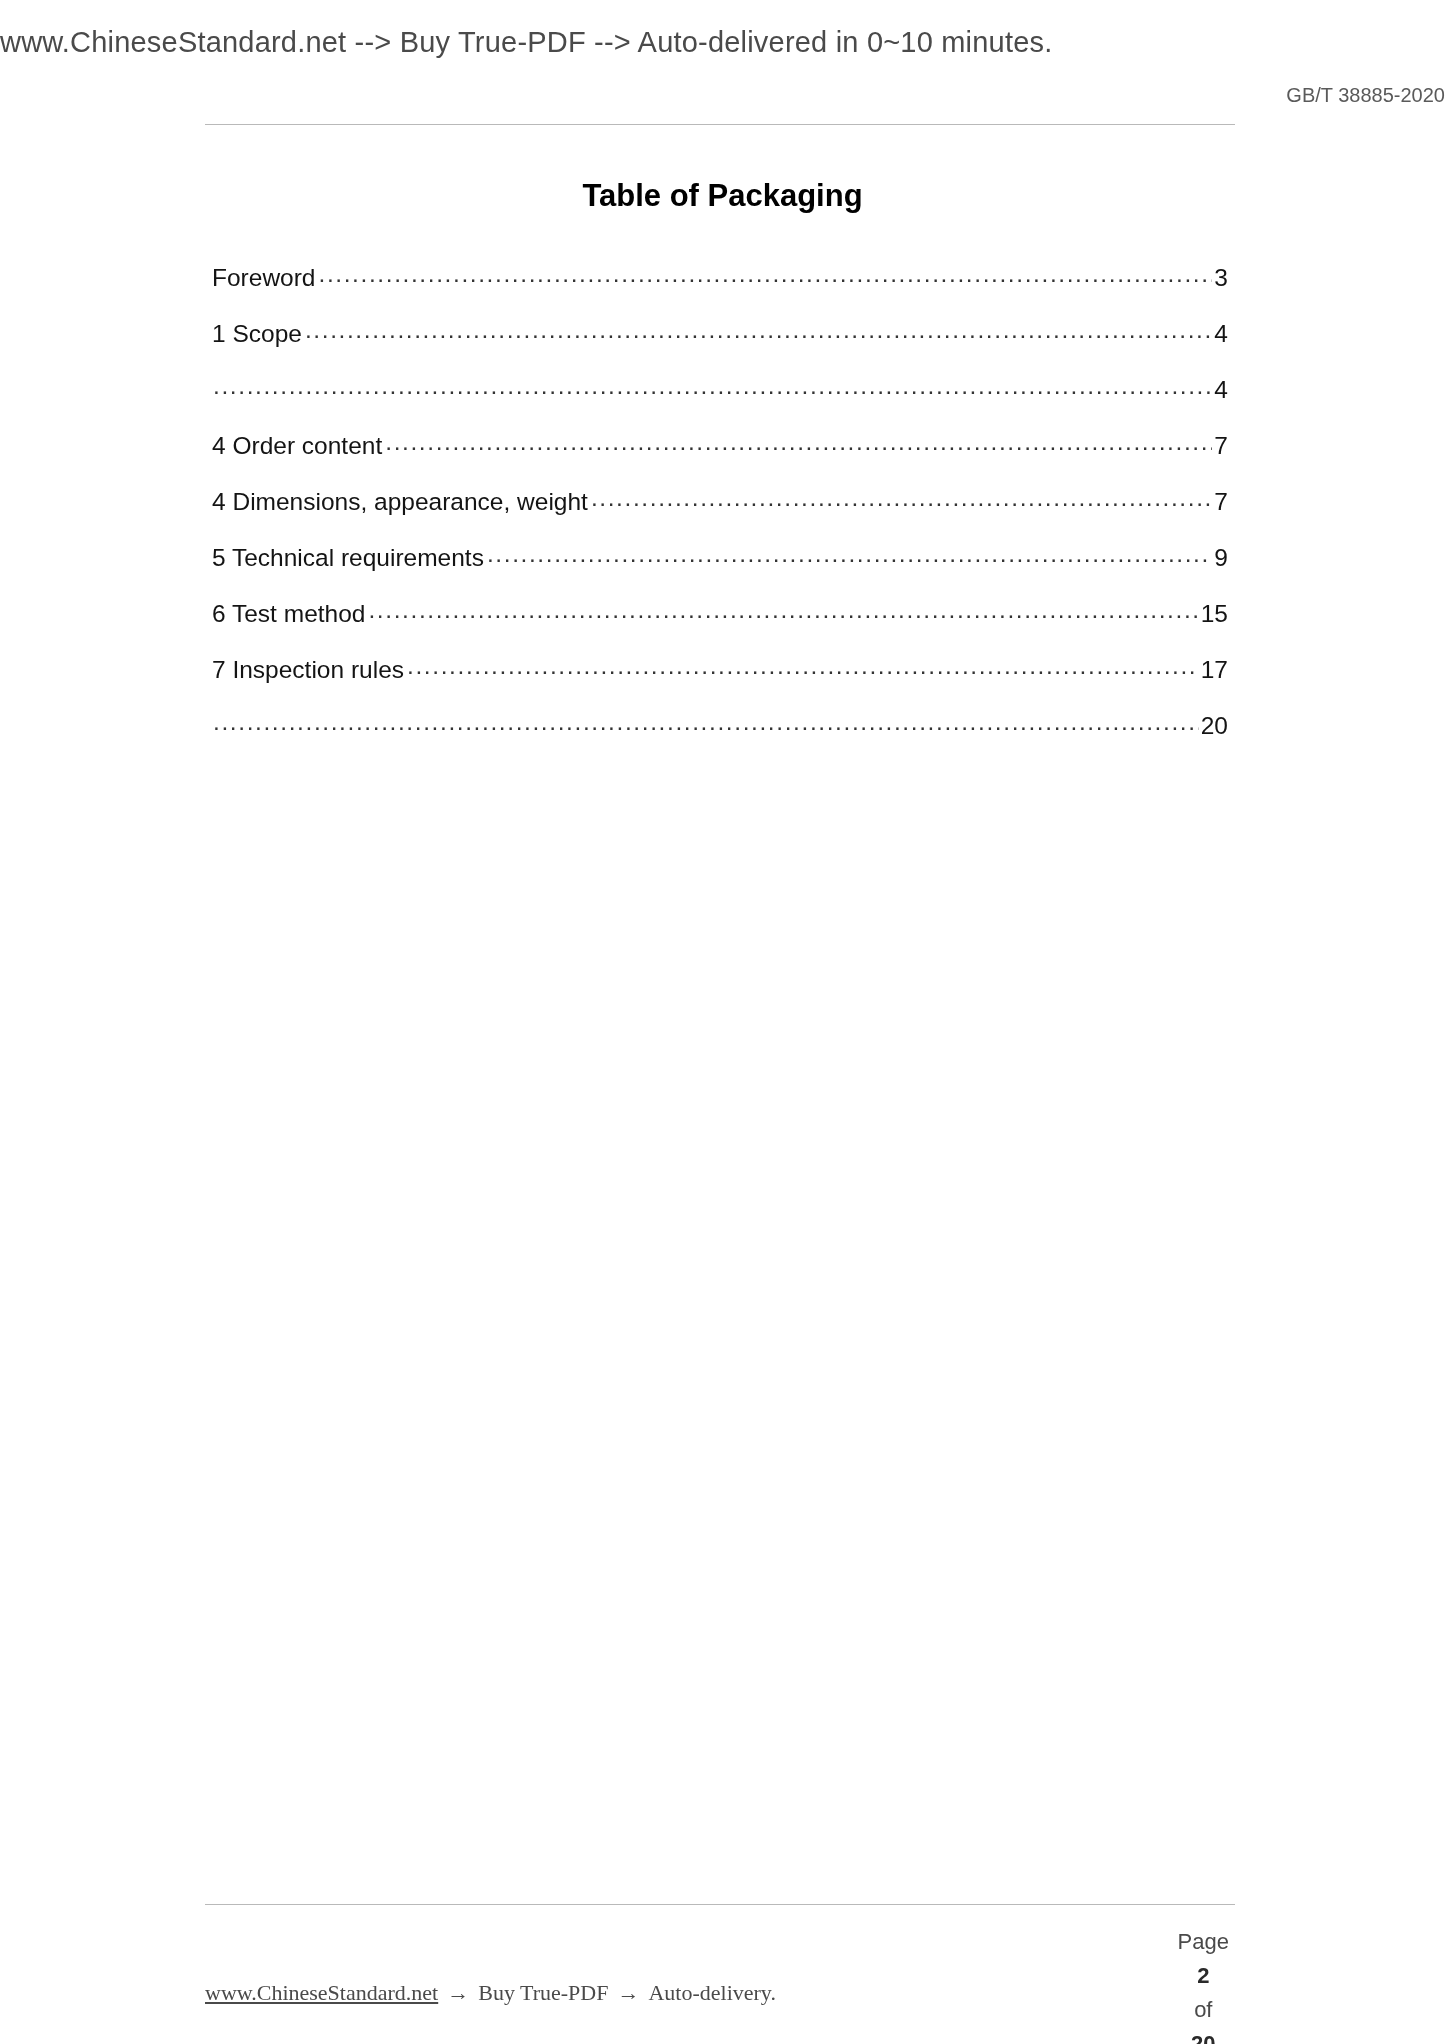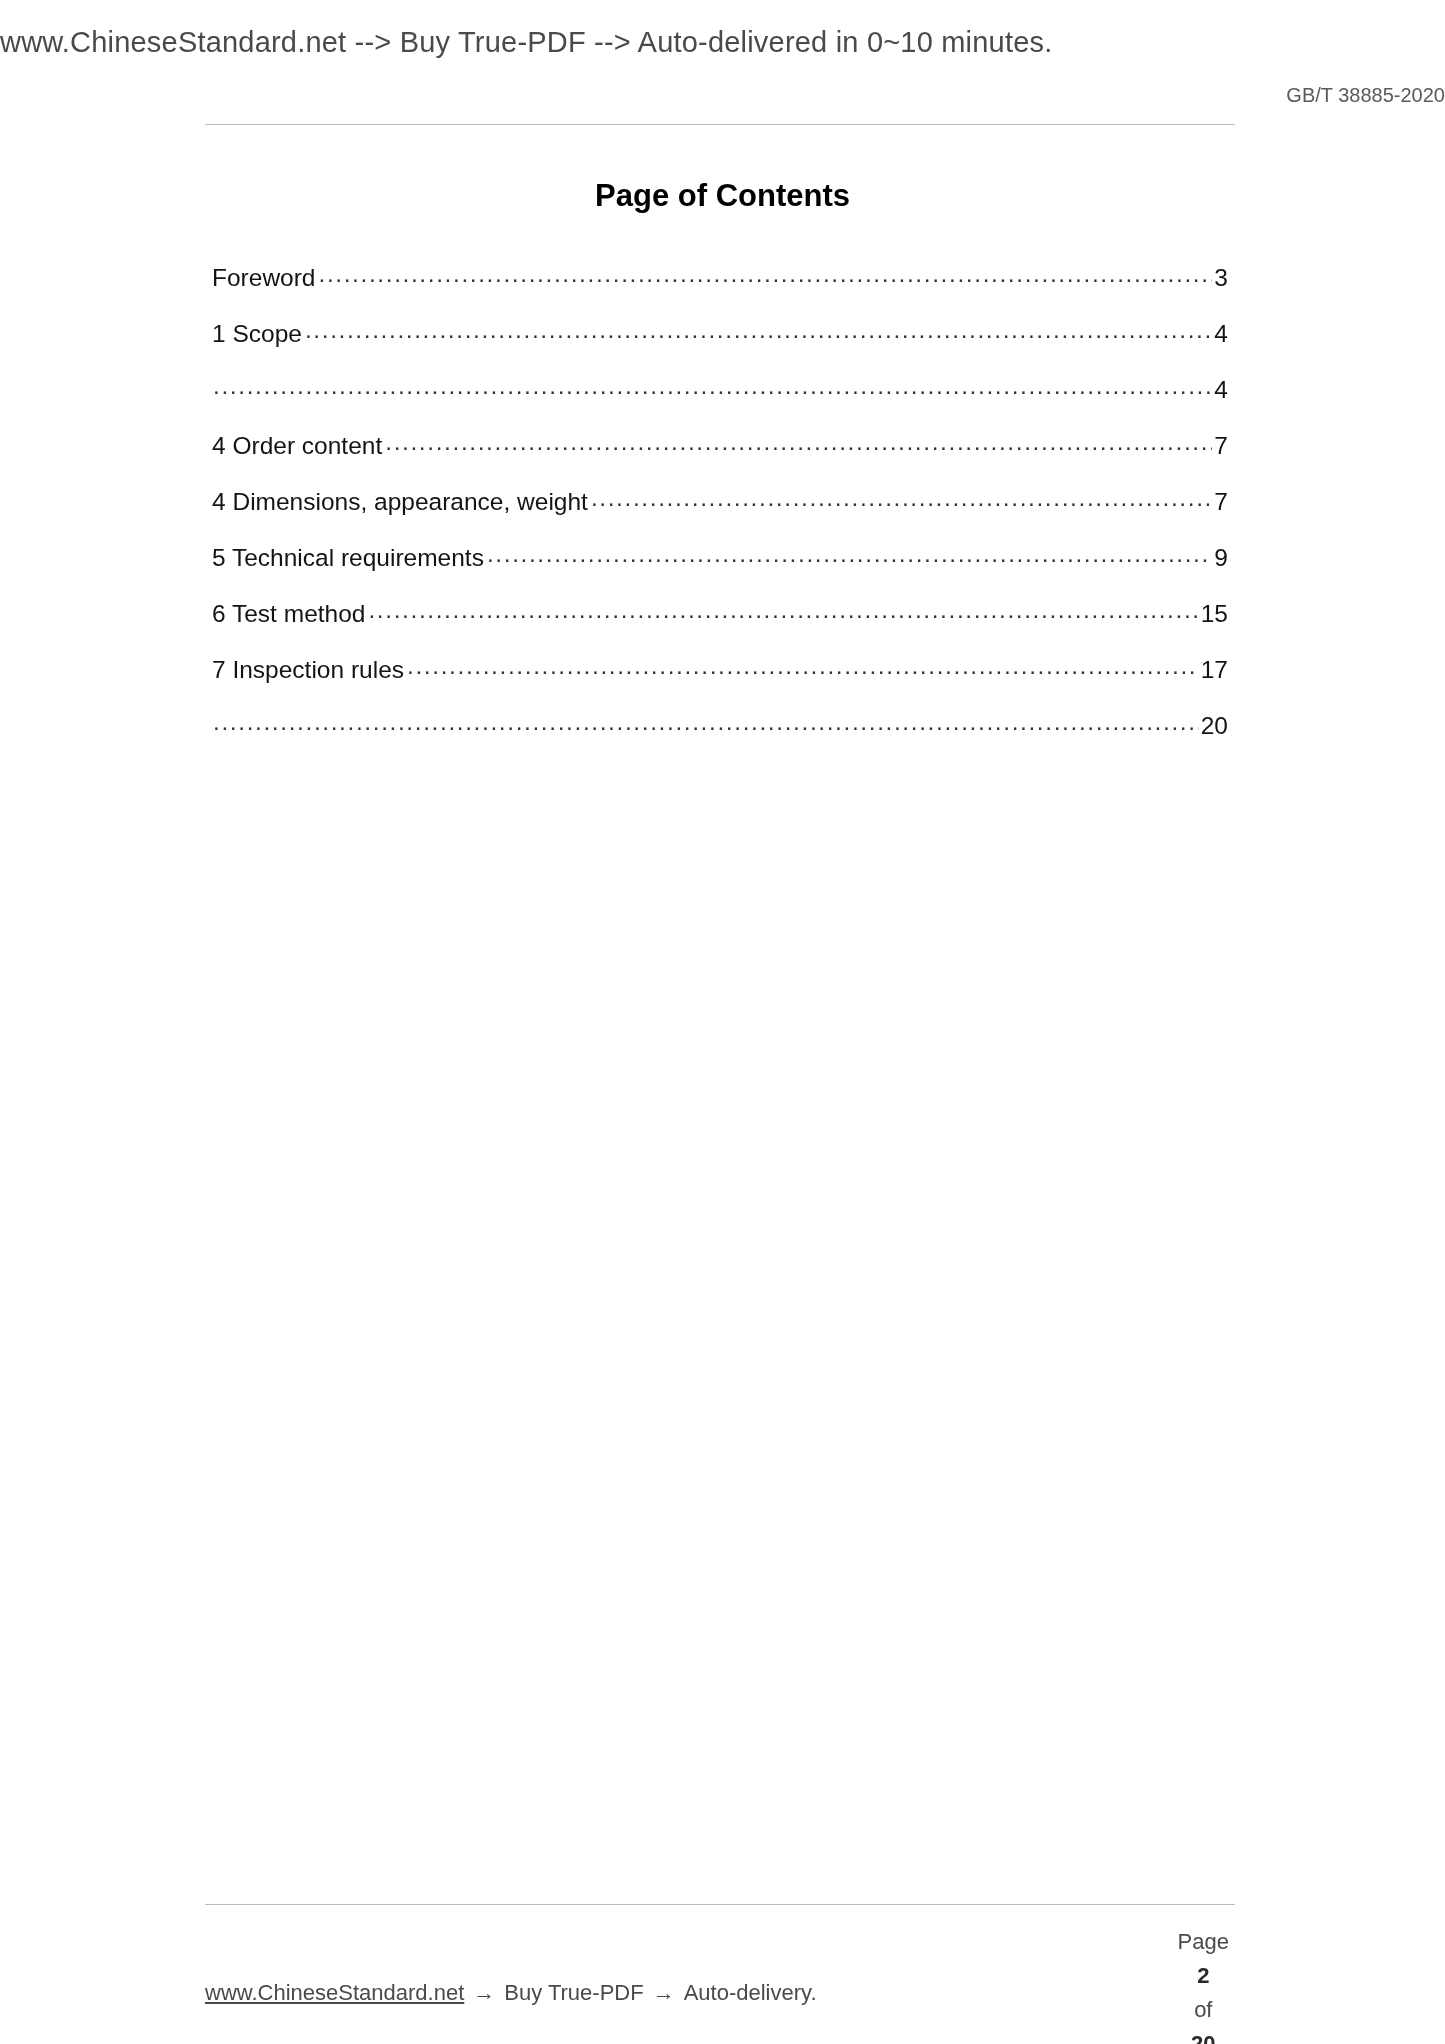--- a/index.html
+++ b/index.html
@@ -106,20 +106,21 @@
     width: 1030px;
     font-size: 22px;
     color: #4a4a4a;
     display: flex;
     align-items: center;
     white-space: nowrap;
   }
   .footer-left {
     display: flex;
     gap: 9px;
+    font-family: Liberation Serif, serif;
   }
   .footer-site {
     text-decoration: underline;
     color: #4a4a4a;
   }
   .footer-arrow {
     font-size: 22px;
     color: #4a4a4a;
   }
   .footer-right {
@@ -137,21 +138,21 @@
 </style>
 </head>
 <body>
 
 <div class="page">
 
   <div class="header-promo">www.ChineseStandard.net --&gt; Buy True-PDF --&gt; Auto-delivered in 0~10 minutes.</div>
   <div class="header-std">GB/T 38885-2020</div>
   <div class="header-rule"></div>
 
-  <div class="toc-title">Page of Contents</div>
+  <div class="toc-title">Table of Packaging</div>
 
   <div class="toc-list">
 
     <div class="toc-row">
       <span class="toc-label">Foreword</span>
       <span class="toc-dots">........................................................................................................................................................</span>
       <span class="toc-page">3</span>
     </div>
 
     <div class="toc-row">

